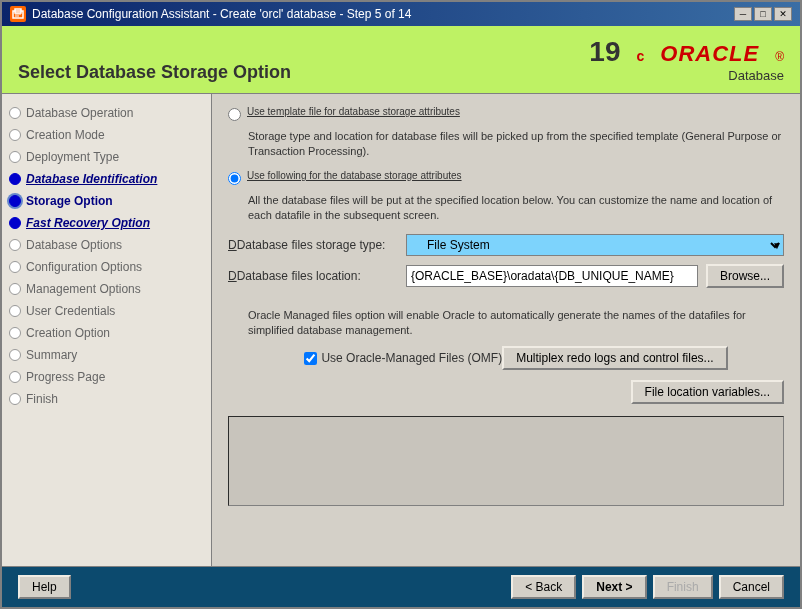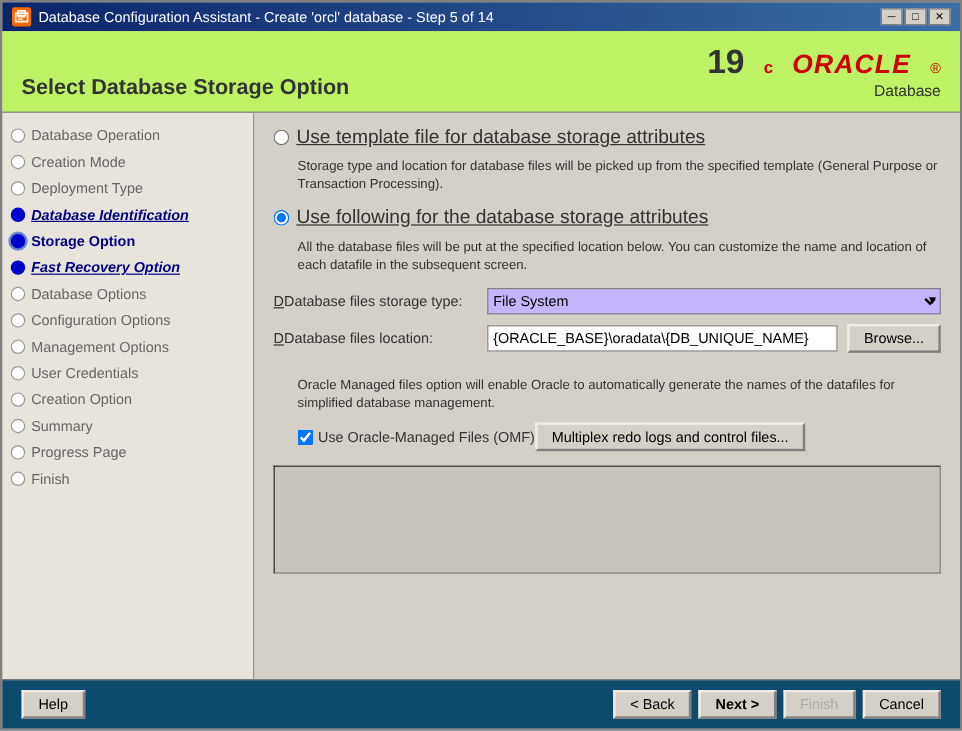--- a/index.html
+++ b/index.html
@@ -161,21 +161,21 @@
       display: flex;
       align-items: flex-start;
       margin-bottom: 8px;
       gap: 6px;
     }
     .radio-option input[type="radio"] {
       margin-top: 2px;
       cursor: pointer;
     }
     .radio-label {
-      font-size: 16px;
+      font-size: 10px;
       color: #333;
       text-align: center;
     }
     .radio-label.underline {
       text-decoration: underline;
     }
     .option-desc {
       font-size: 11px;
       color: #333;
       margin-left: 20px;
@@ -205,22 +205,22 @@
     .select-wrapper {
       flex: 1;
       position: relative;
       display: flex;
       align-items: center;
     }
     .select-wrapper select {
       width: 100%;
       height: 22px;
       border: 1px solid #808080;
-      background: #c4b5fd;
-      padding: 2px 0;
+      background: #7dd3fc;
+      padding: 2px 16px;
       font-size: 12px;
     }
     .select-arrow {
       position: absolute;
       right: 2px;
       top: 50%;
       transform: translateY(-50%);
       pointer-events: none;
       font-size: 10px;
     }
@@ -244,21 +244,21 @@
     .omf-desc {
       font-size: 11px;
       color: #333;
       margin-left: 20px;
       margin-bottom: 8px;
       line-height: 1.4;
     }
     .checkbox-row {
       display: flex;
       align-items: center;
-      justify-content: flex-start;
+      justify-content: center;
       margin-left: 20px;
     }
     .checkbox-label-row {
       display: flex;
       align-items: center;
       gap: 4px;
     }
     .checkbox-label {
       font-size: 12px;
       color: #333;
@@ -451,20 +451,23 @@
         <div class="omf-desc">Oracle Managed files option will enable Oracle to automatically generate the names of the datafiles for simplified database management.</div>
         <div class="checkbox-row">
           <div class="checkbox-label-row">
             <input type="checkbox" id="omf" checked="" style="">
             <label for="omf" class="checkbox-label">Use Oracle-Managed Files (OMF)</label>
           </div>
           <button class="btn">Multiplex redo logs and control files...</button>
         </div>
       </div>
 
+      <div class="file-location-row" style="margin-top: 10px;">
+        <button class="btn">File location variables...</button>
+      </div>
 
       <div class="empty-area"></div>
     </div>
   </div>
 
   <div class="footer">
     <button class="btn">Help</button>
     <div class="footer-right">
       <button class="btn">&lt; Back</button>
       <button class="btn" style="font-weight:bold;">Next &gt;</button>

